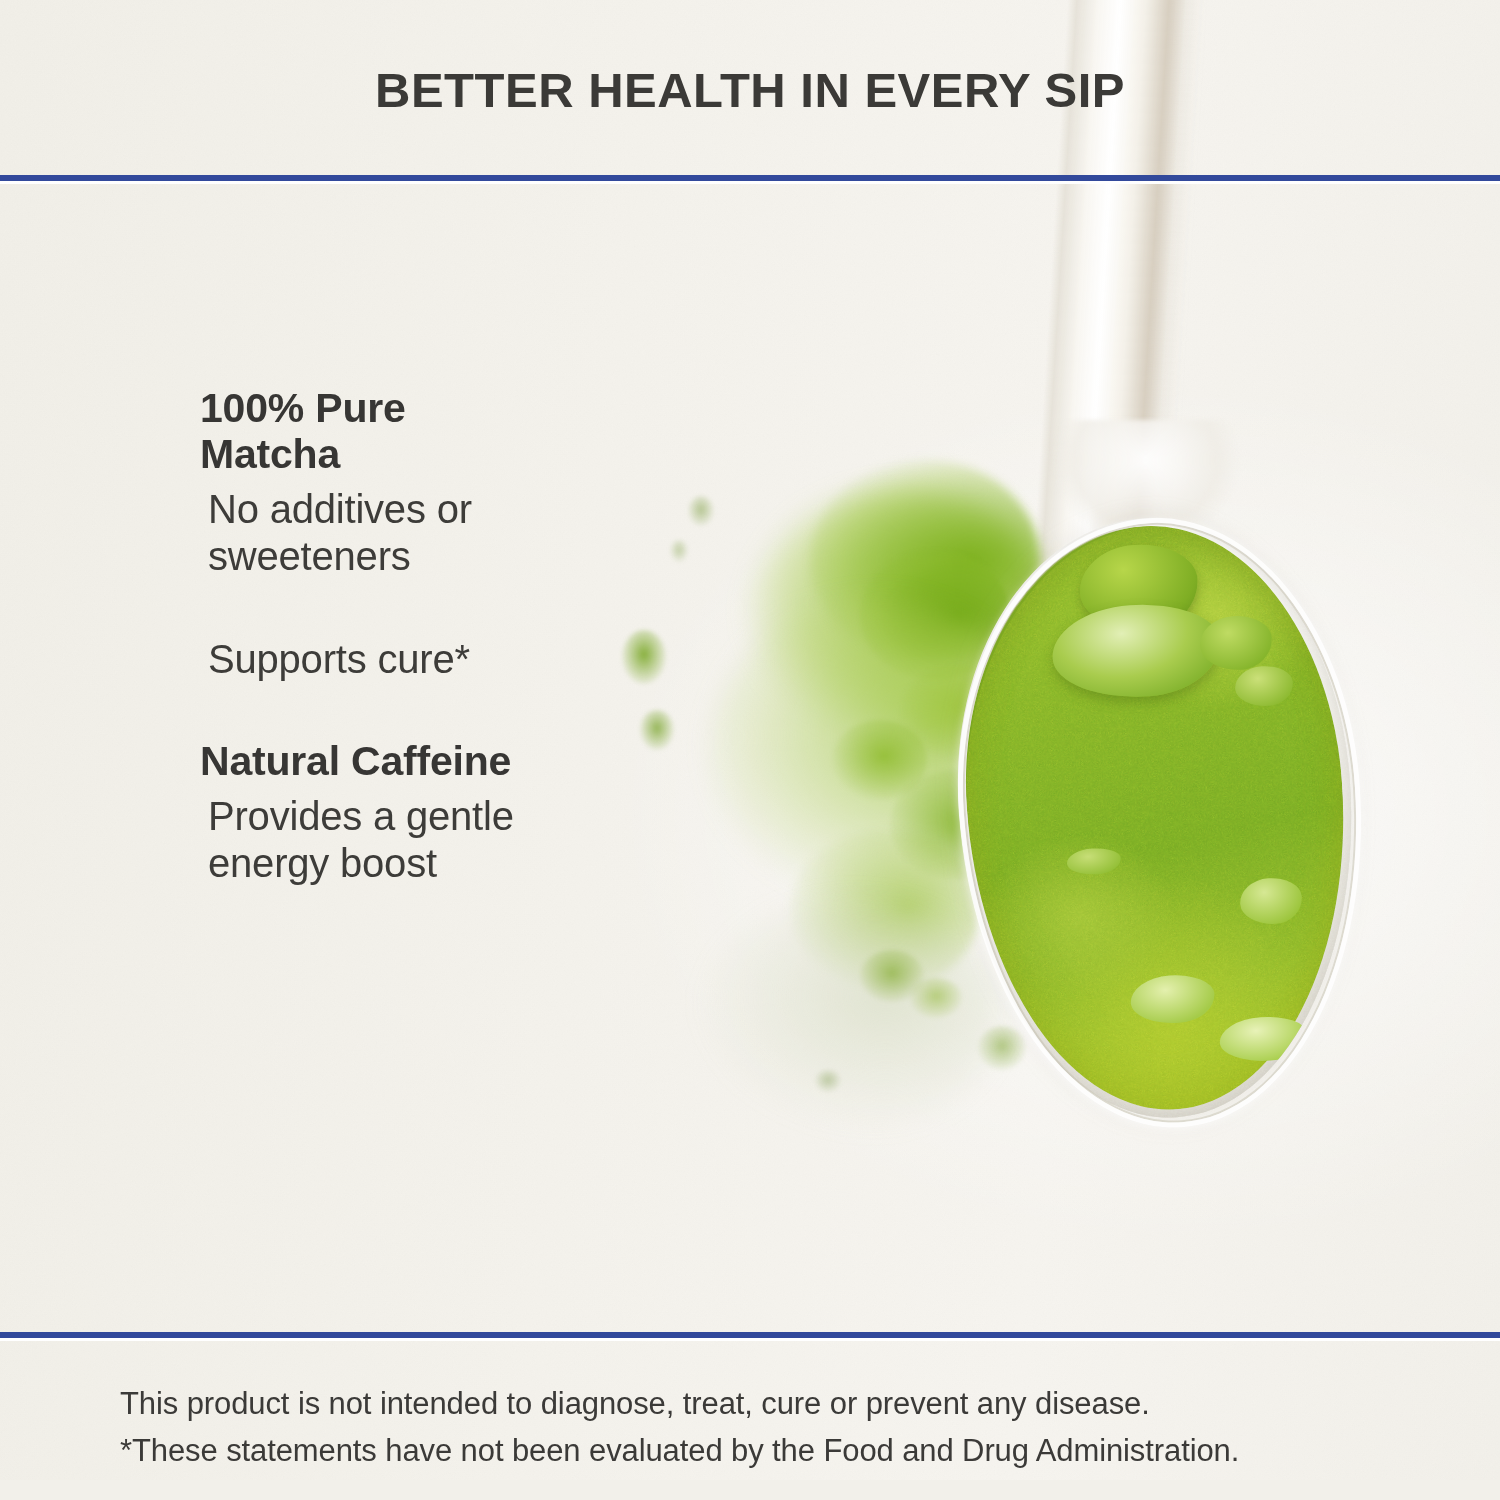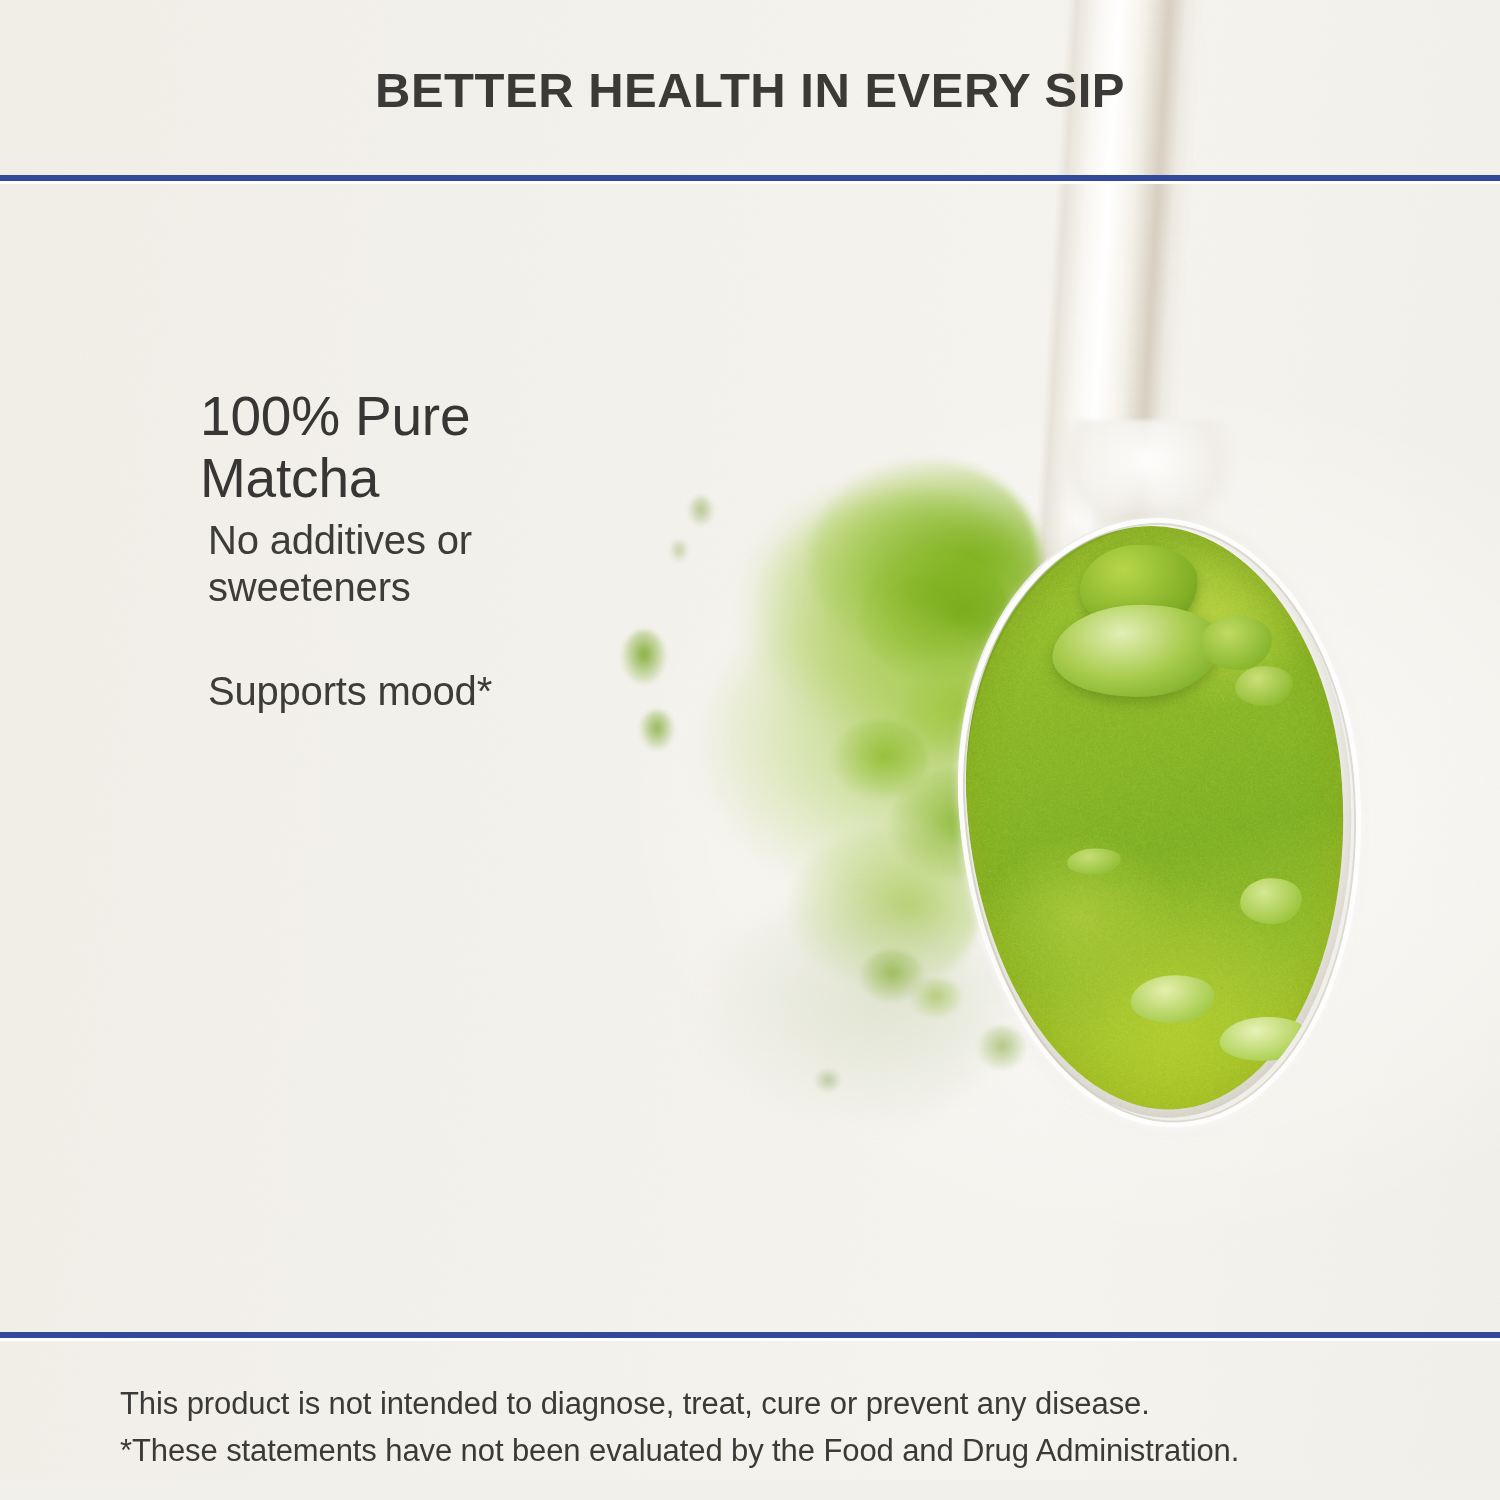--- a/index.html
+++ b/index.html
@@ -135,21 +135,21 @@
   .rule-top{top:175px;}
   .rule-bottom{top:1332px;}
 
   .features{
     position:absolute;left:200px;top:386px;width:330px;
     color:#373634;
   }
   .feature{margin-bottom:56px;}
   .feature:last-child{margin-bottom:0;}
   .f-title{
-    font-size:55px;font-weight:400;line-height:1.12;letter-spacing:-.2px;
+    font-size:41px;font-weight:700;line-height:1.12;letter-spacing:-.2px;
     margin:0 0 2px 0;
   }
   .f-desc{
     font-size:40px;font-weight:400;line-height:1.18;letter-spacing:-.2px;
     margin:8px;color:#3d3c39;
   }
 
   .disclaimer{
     position:absolute;left:120px;top:1380px;width:1280px;
     font-size:31px;line-height:1.52;color:#3b3a38;font-weight:400;
@@ -230,21 +230,25 @@
   <div class="headline">BETTER HEALTH IN EVERY SIP</div>
 
   <div class="rule rule-top"></div>
 
   <div class="features">
     <div class="feature">
       <div class="f-title">100% Pure Matcha</div>
       <div class="f-desc">No additives or sweeteners</div>
     </div>
     <div class="feature">
-      <div class="f-desc">Supports mood*</div>
+      <div class="f-desc">Supports cure*</div>
+    </div>
+    <div class="feature">
+      <div class="f-title">Natural Caffeine</div>
+      <div class="f-desc">Provides a gentle energy boost</div>
     </div>
   </div>
 
   <div class="rule rule-bottom"></div>
 
   <div class="disclaimer">
     <p>This product is not intended to diagnose, treat, cure or prevent any disease.</p>
     <p>*These statements have not been evaluated by the Food and Drug Administration.</p>
   </div>
 

